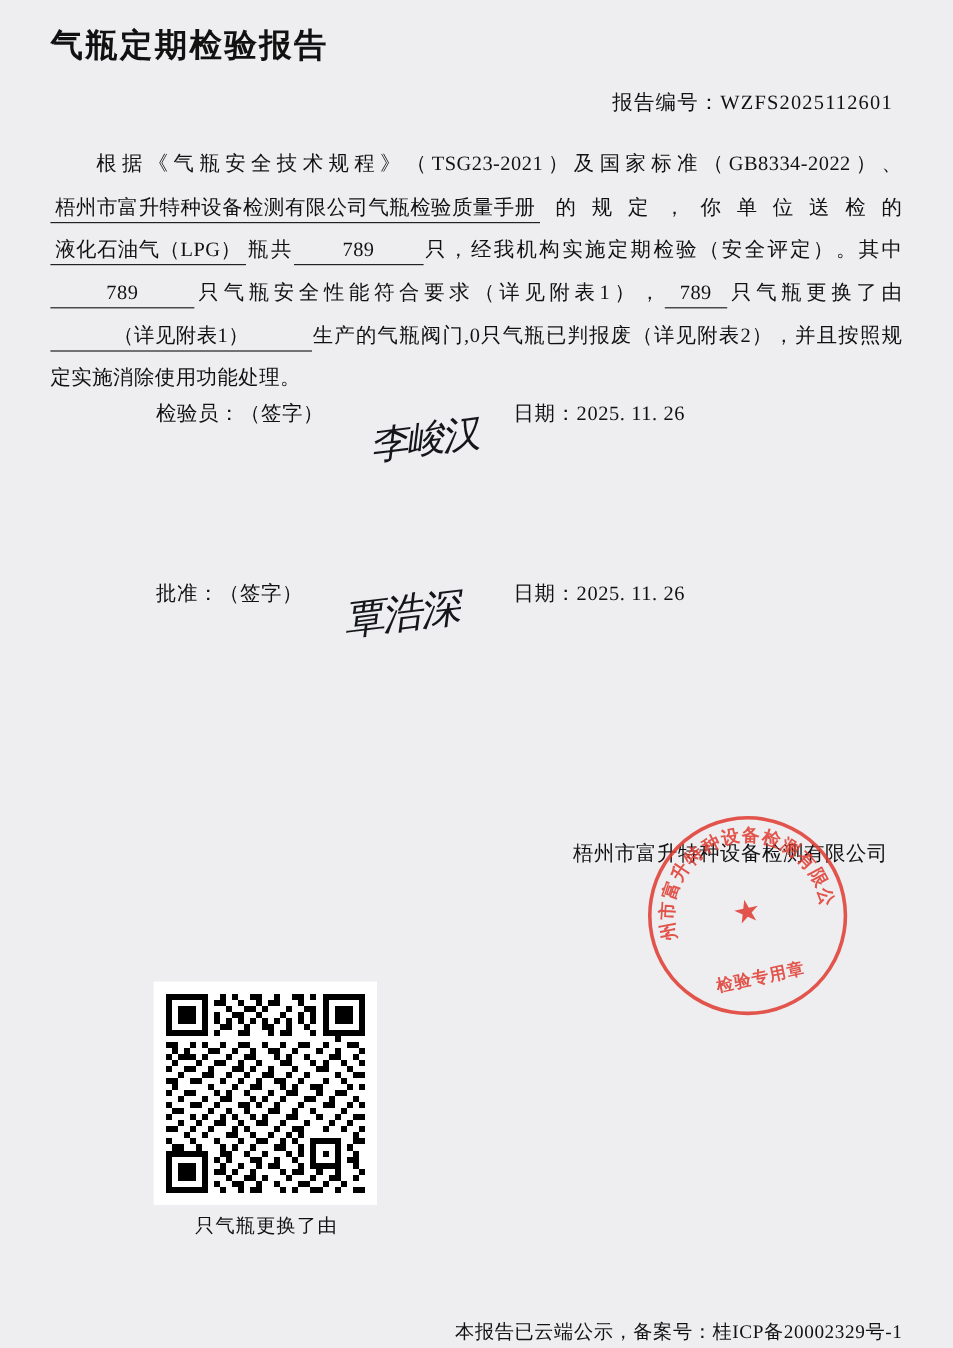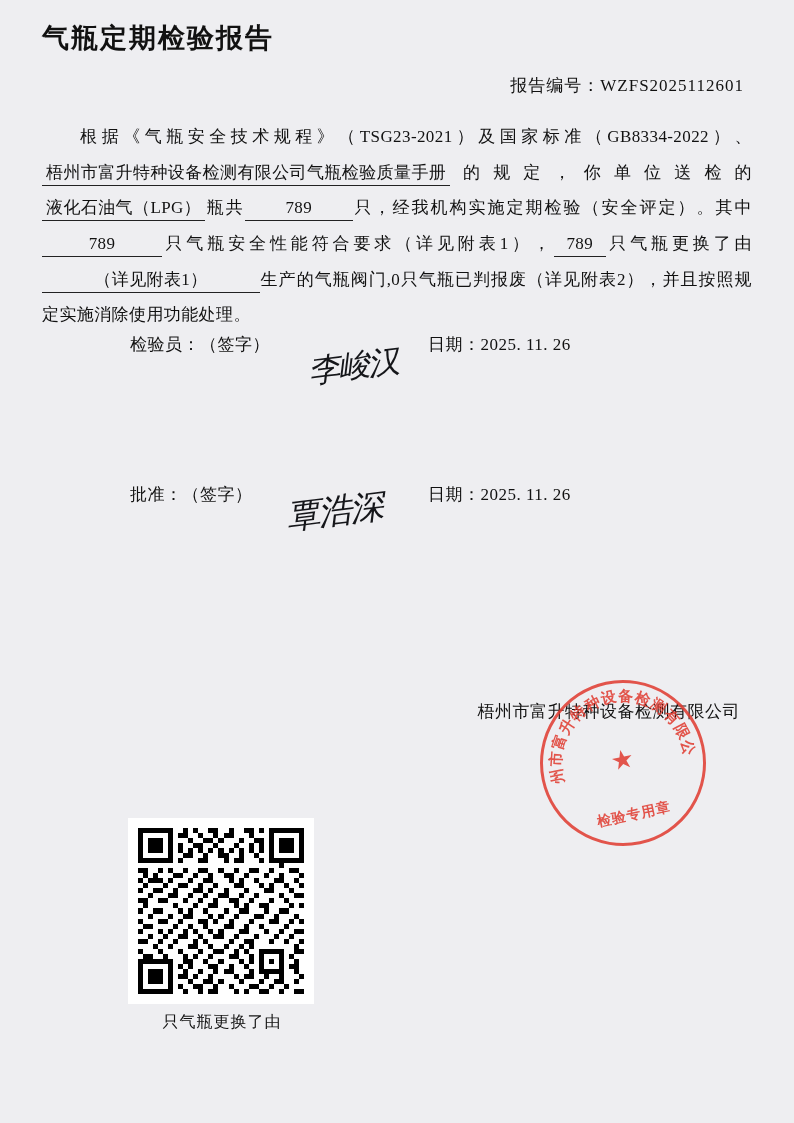--- a/index.html
+++ b/index.html
@@ -547,14 +547,15 @@
           <rect x="21" y="34" width="1" height="1"></rect>
         <rect x="23" y="34" width="1" height="1"></rect>
           <rect x="26" y="34" width="2" height="1"></rect>
         <rect x="30" y="34" width="1" height="1"></rect>
           <rect x="33" y="34" width="2" height="1"></rect>
       </g>
     </svg>
     <div class="qr-caption">只气瓶更换了由</div>
   </div>
 
+  <div class="footer">本报告已云端公示，备案号：桂ICP备20002329号-1</div>
 
 </div>
 
 </body></html>

